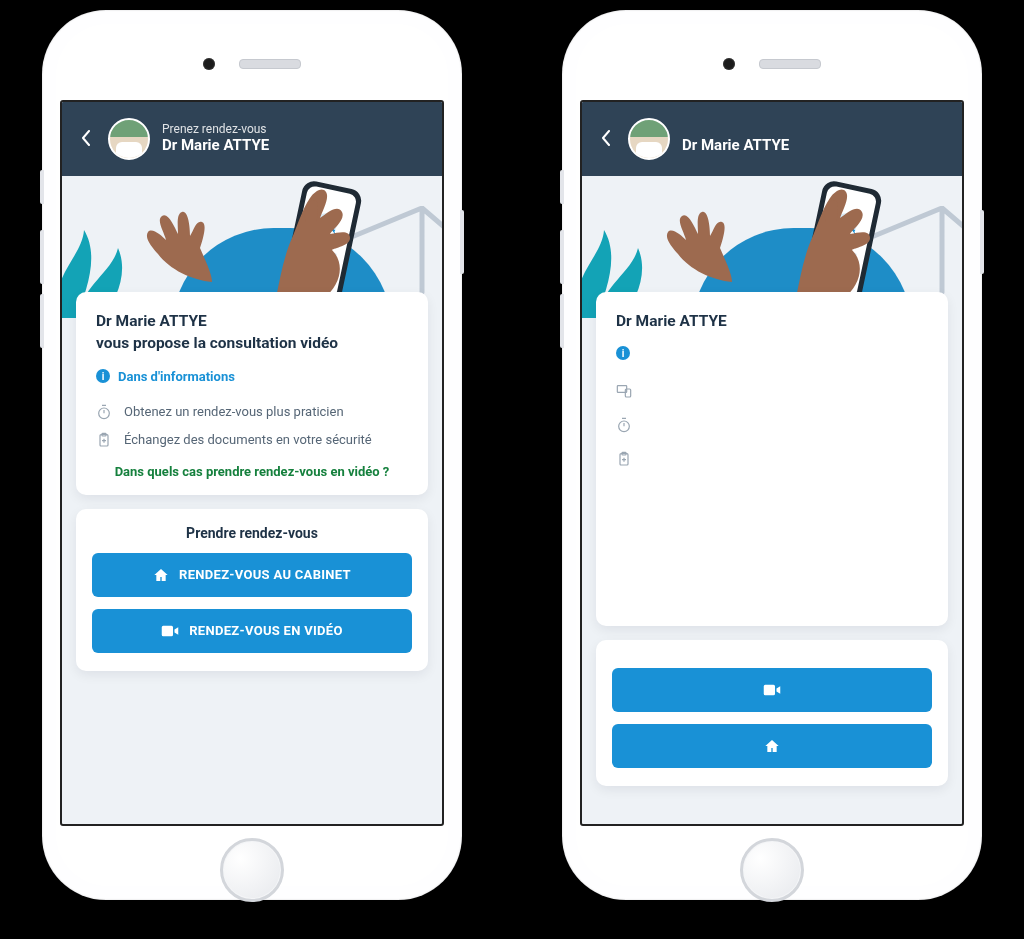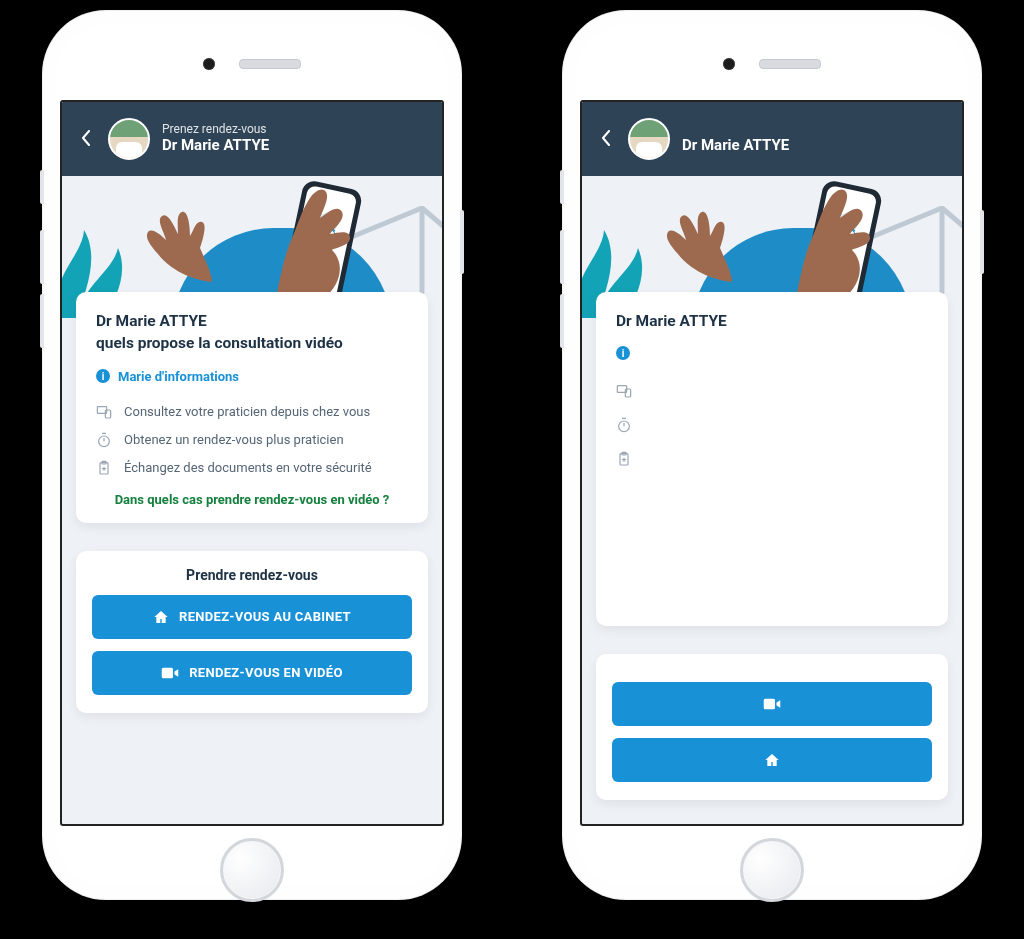--- a/index.html
+++ b/index.html
@@ -169,21 +169,21 @@
 
   
   .card {
     background:#fff;
     border-radius:10px;
     margin: 0 14px;
     padding: 18px 20px 16px;
     box-shadow: 0 4px 12px rgba(0,20,40,.07);
   }
   .card.main { margin-top:-26px; position:relative; }
-  .card.cta  { margin-top:28px; padding:16px 16px 18px; }
+  .card.cta  { margin-top:14px; padding:16px 16px 18px; }
 
   .card h3 {
     margin:0 0 14px;
     font-size:15.5px;
     font-weight:700;
     line-height:1.45;
     color:#1e3246;
   }
 
   .info-link {
@@ -307,38 +307,29 @@
           </svg>
           <svg class="hand-right" width="110" height="120" viewBox="0 0 110 120">
             <path class="skin" d="M0 120 C 4 100, 8 78, 16 60 C 22 46, 26 32, 34 20 C 38 14, 46 8, 50 14 C 54 20, 46 34, 44 40 C 52 34, 62 26, 66 34 C 70 42, 56 52, 54 56 C 64 54, 74 52, 74 60 C 74 68, 58 70, 56 72 C 70 86, 64 108, 48 120 Z"></path>
             <path class="skin" d="M30 44 C 26 34, 32 22, 38 22 C 44 22, 42 36, 40 44 Z"></path>
           </svg>
         </div>
 
         <div class="card main">
           <h3>
             <span>Dr Marie ATTYE</span><br>
-            <span>quels propose la consultation vidéo</span>
+            <span>vous propose la consultation vidéo</span>
           </h3>
 
           <div class="info-link">
             <span class="info-badge">i</span>
-            <span>Marie d'informations</span>
+            <span>Dans d'informations</span>
           </div>
 
           <ul class="bullets">
-            <li>
-              <span class="bullet-icon">
-                <svg width="16" height="16" viewBox="0 0 24 24" fill="none" stroke="currentColor" stroke-width="1.8">
-                    <rect x="2" y="4" width="14" height="10" rx="1"></rect>
-                    <rect x="14" y="9" width="8" height="12" rx="1.5"></rect>
-                  </svg>
-              </span>
-              <span>Consultez votre praticien depuis chez vous</span>
-            </li>
             <li>
               <span class="bullet-icon">
                 <svg width="16" height="16" viewBox="0 0 24 24" fill="none" stroke="currentColor" stroke-width="1.8">
                     <circle cx="12" cy="14" r="8"></circle>
                     <path d="M12 14V9M9 2h6"></path>
                   </svg>
               </span>
               <span>Obtenez un rendez-vous plus praticien</span>
             </li>
             <li>

